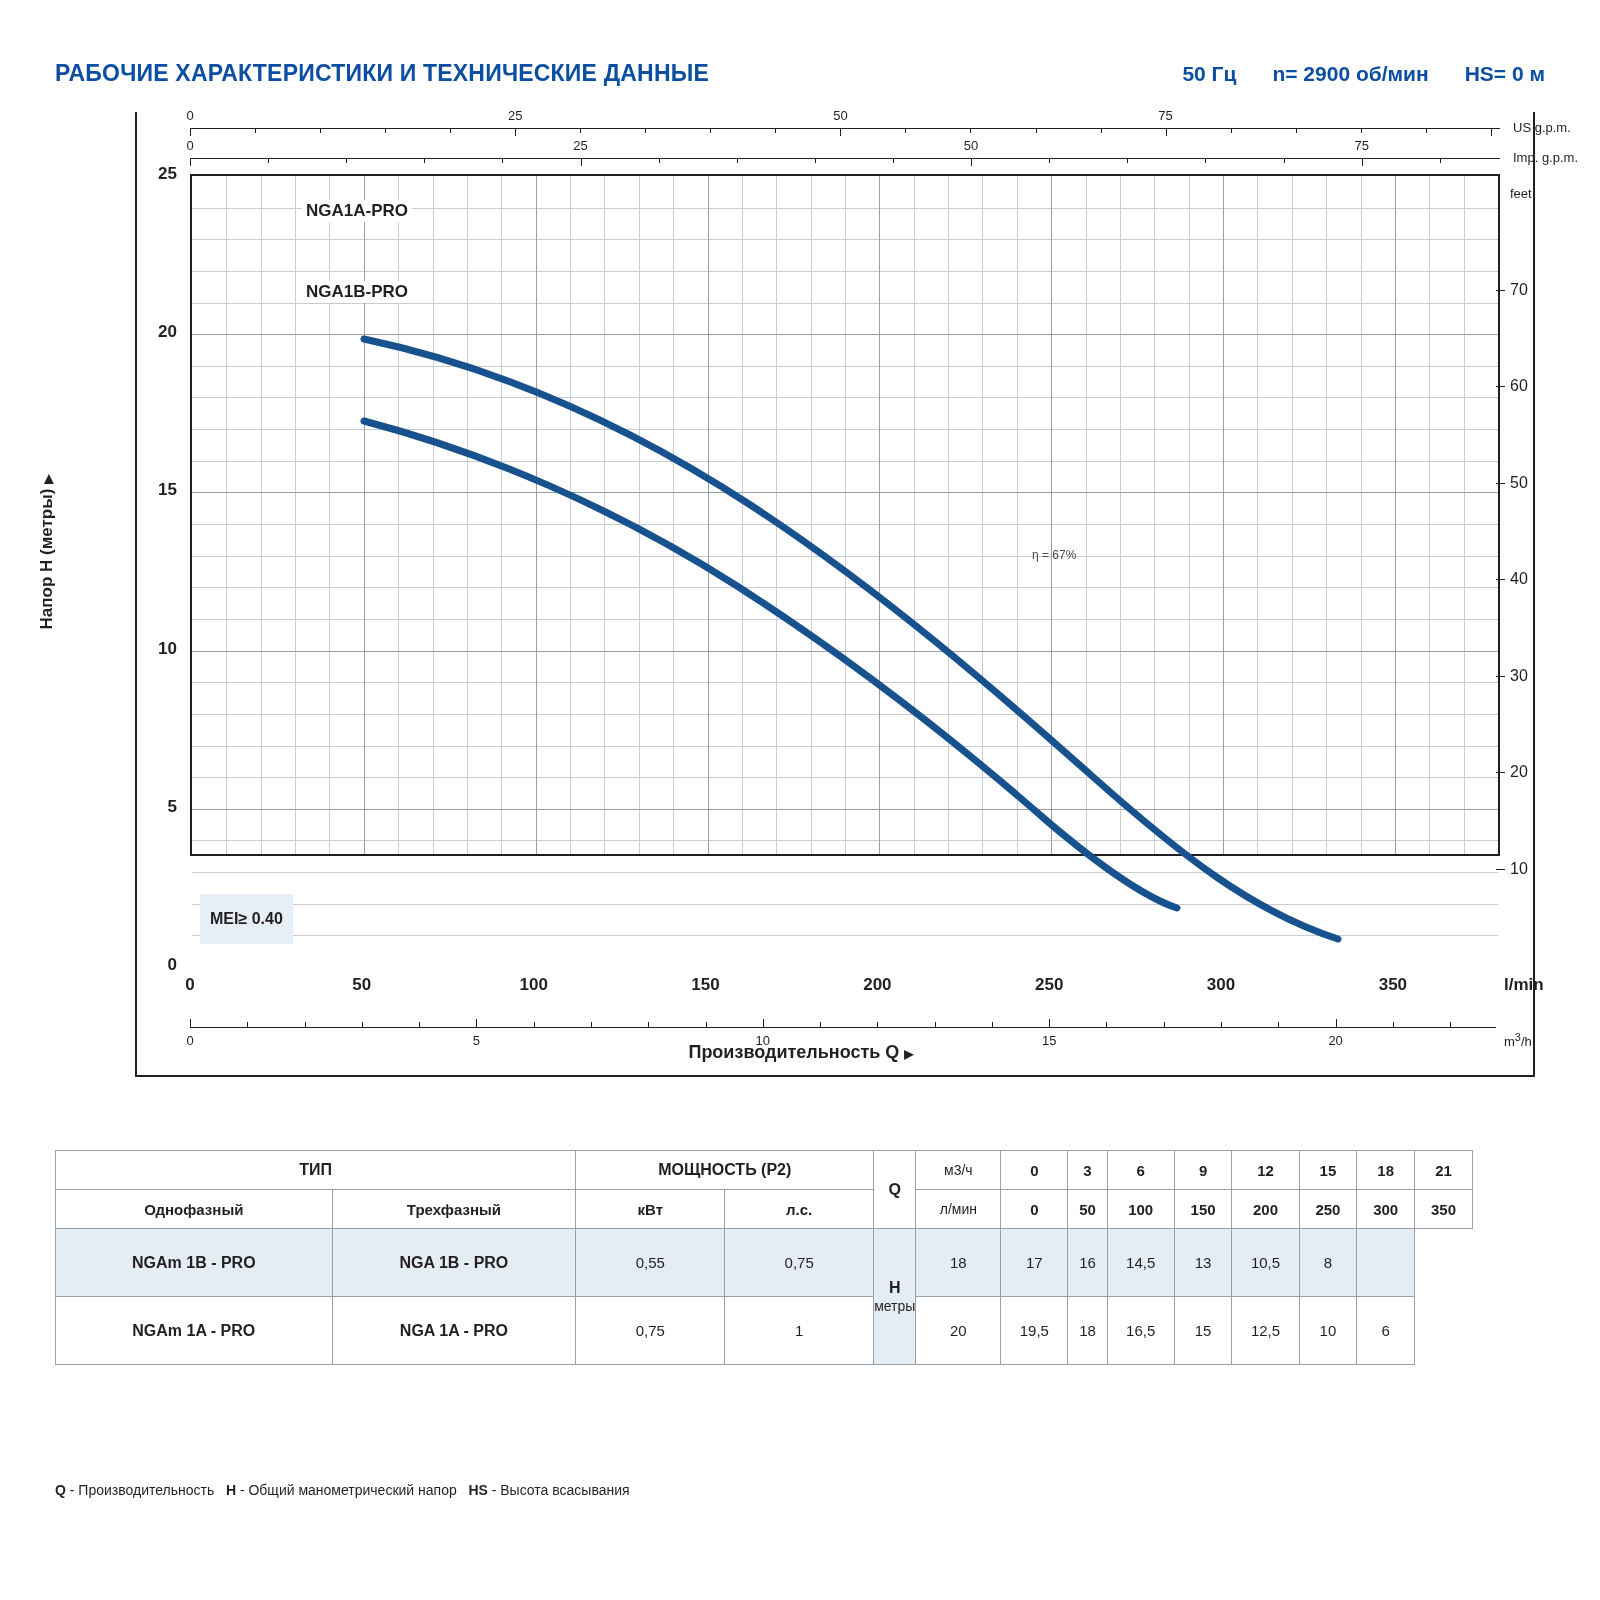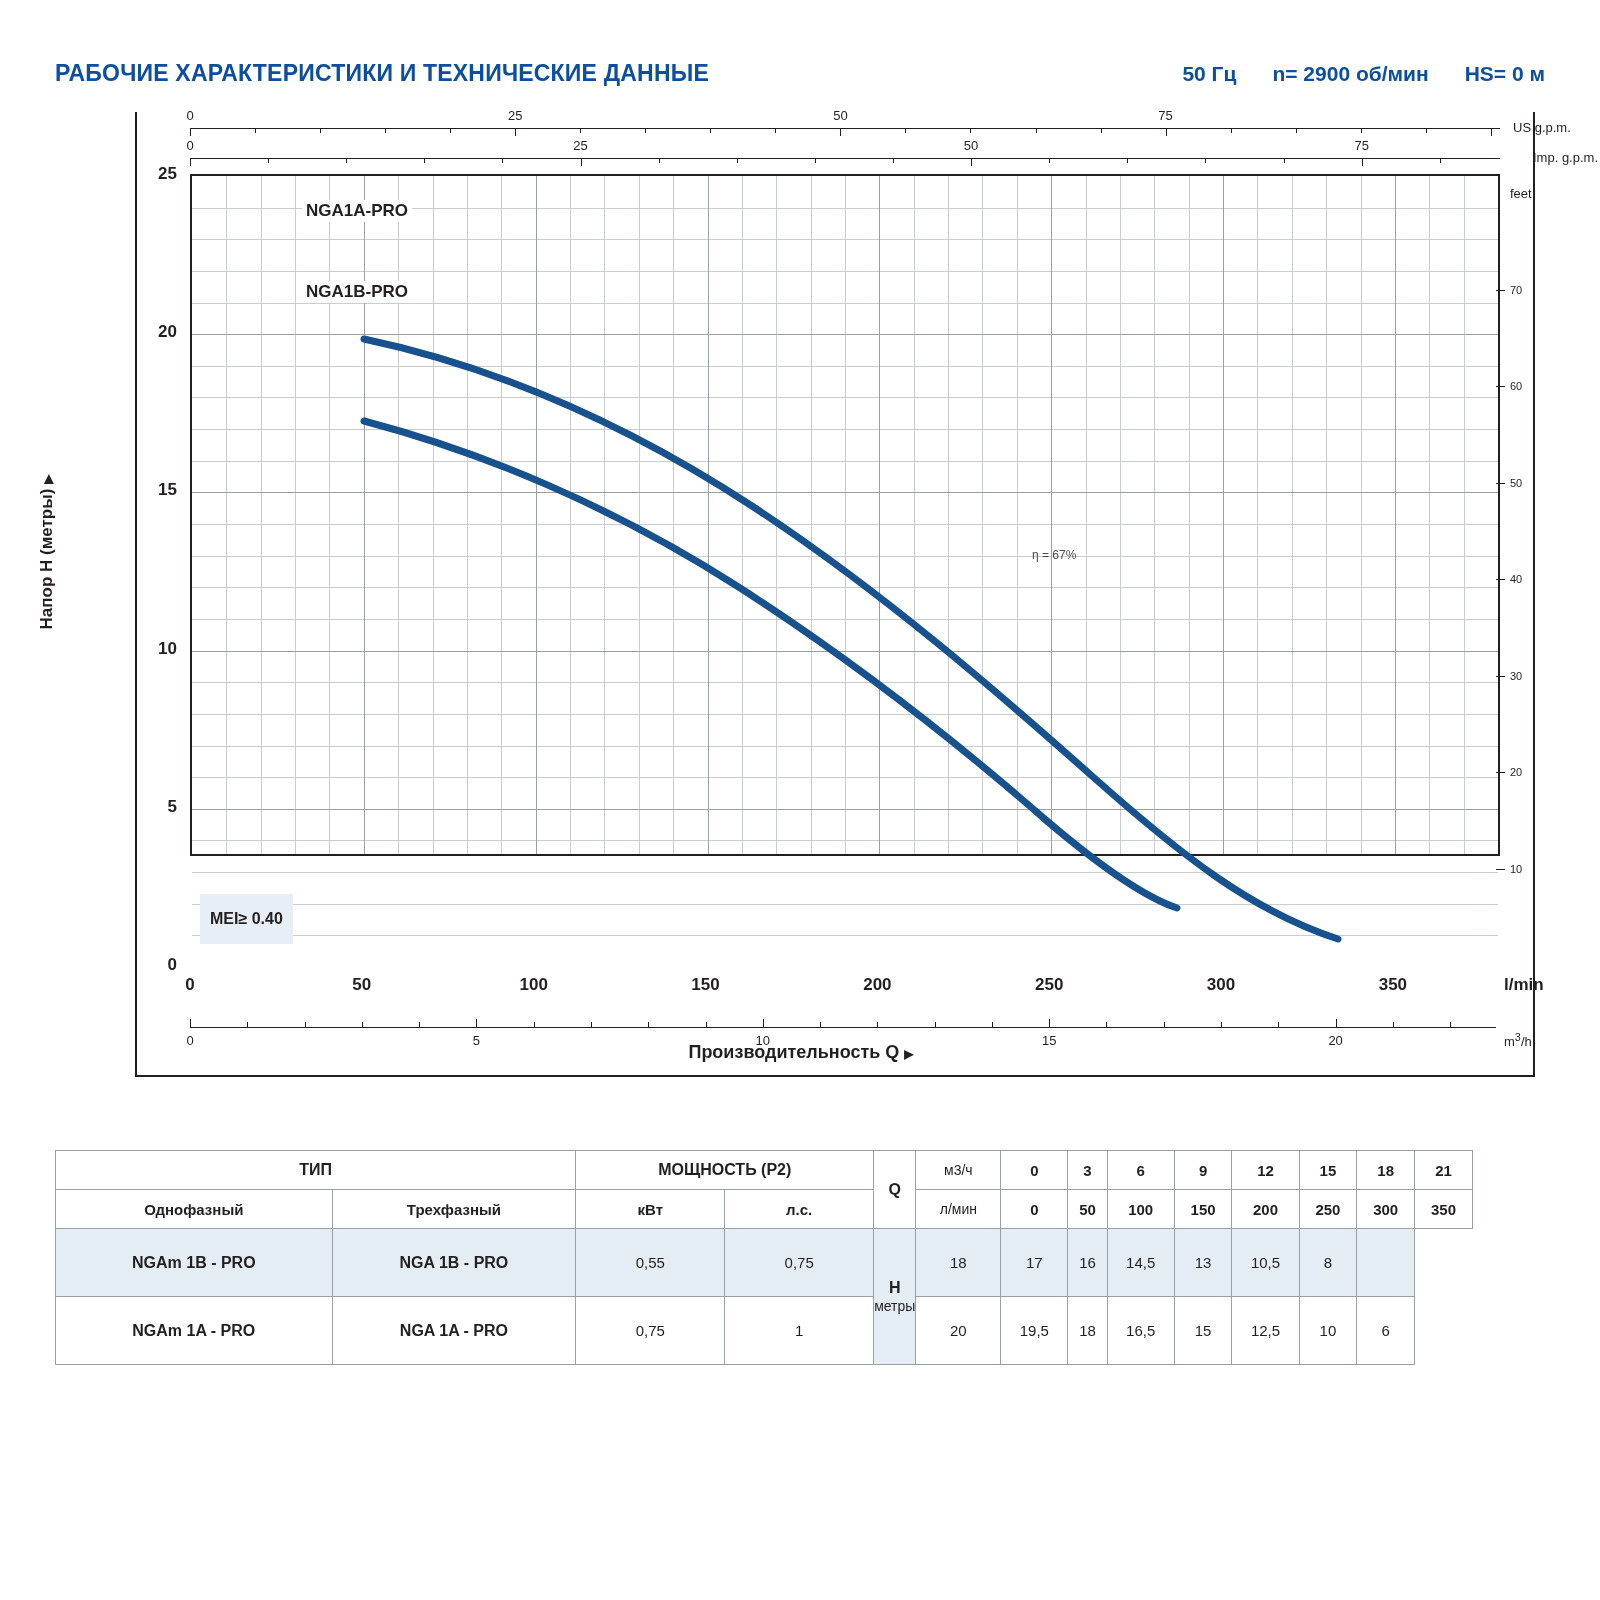--- a/index.html
+++ b/index.html
@@ -52,21 +52,21 @@
   .topaxis{position:absolute;left:135px;width:1310px;height:1px;background:#231f20;}
   .tick{position:absolute;width:1px;background:#231f20;}
   .tl{position:absolute;font-size:13px;color:#231f20;transform:translateX(-50%);white-space:nowrap;}
   .unit{position:absolute;font-size:13px;color:#231f20;white-space:nowrap;}
 
   .ylab{
     position:absolute;font-size:17px;font-weight:bold;color:#231f20;
     transform:translateY(-50%);text-align:right;width:44px;
   }
   .ylabR{
-    position:absolute;font-size:11px;color:#231f20;
+    position:absolute;font-size:16px;color:#231f20;
     transform:translateY(-50%);text-align:left;width:50px;
   }
   .xlab{
     position:absolute;font-size:17px;font-weight:bold;color:#231f20;
     transform:translateX(-50%);white-space:nowrap;
   }
   .xlab2{
     position:absolute;font-size:13px;color:#231f20;
     transform:translateX(-50%);white-space:nowrap;
   }
@@ -130,21 +130,21 @@
   </div>
 
   <div class="chart-wrap">
 
     <div class="outer-box"></div>
 
     <div class="topaxis" style="top:16px;"></div>
     <div class="unit" style="left:1458px;top:8px;">US g.p.m.</div>
 
     <div class="topaxis" style="top:46px;"></div>
-    <div class="unit" style="left:1458px;top:38px;margin-left:20px;">Imp. g.p.m.</div>
+    <div class="unit" style="left:1458px;top:38px;">Imp. g.p.m.</div>
 
     <div class="plot">
       <div class="grid-minor" id="gridMinor">
           <div class="vline" style="left: 34.3684px;"></div>
           <div class="vline" style="left: 68.7368px;"></div>
           <div class="vline" style="left: 103.105px;"></div>
           <div class="vline" style="left: 137.474px;"></div>
           <div class="vline" style="left: 206.211px;"></div>
           <div class="vline" style="left: 240.579px;"></div>
           <div class="vline" style="left: 274.947px;"></div>
@@ -413,15 +413,23 @@
           <td>15</td>
           <td>12,5</td>
           <td>10</td>
           <td>6</td>
         </tr>
       </tbody>
     </table>
   </div>
 
   <div class="notes">
+    <div>
+      <b>Q</b>
+      <span>- Производительность</span>&nbsp;&nbsp;
+      <b>H</b>
+      <span>- Общий манометрический напор</span>&nbsp;&nbsp;
+      <b>HS</b>
+      <span>- Высота всасывания</span>
+    </div>
   </div>
 
 </div>
 
 </body></html>

